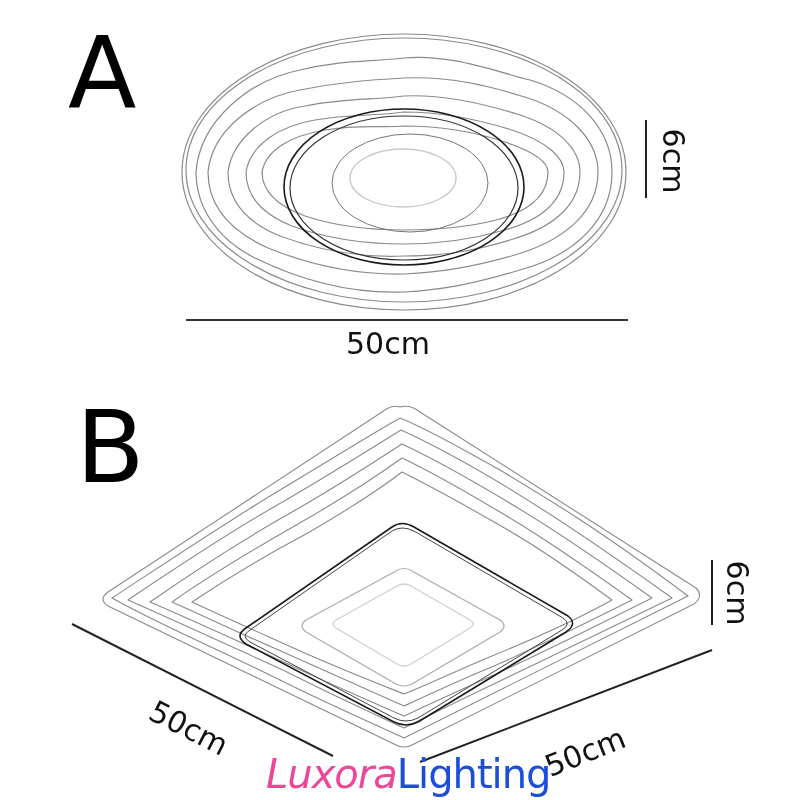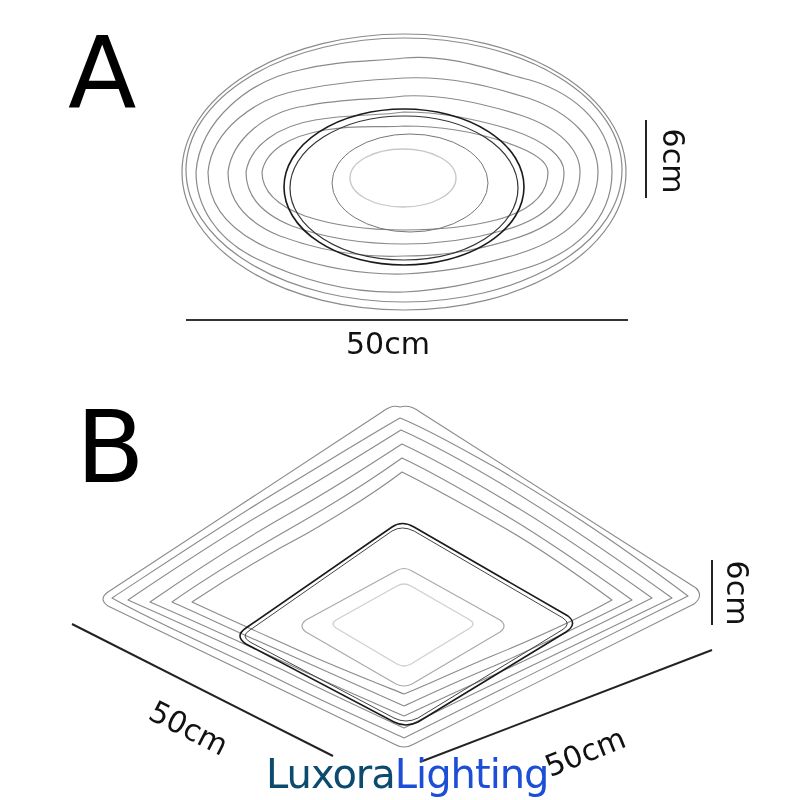--- a/index.html
+++ b/index.html
@@ -58,14 +58,14 @@
 <div class="abs big-label" style="left:76px; top:398px;">B</div>
 
 <div class="abs dim-text" style="left:346px; top:329px;">50cm</div>
 <div class="abs dim-text" style="left:638px; top:146px; transform: rotate(90deg); transform-origin: center; width:70px; text-align:center;">6cm</div>
 
 <div class="abs dim-text" style="left:158px; top:696px; transform: rotate(27deg); transform-origin: left top;">50cm</div>
 <div class="abs dim-text" style="left:552px; top:752px; transform: rotate(-22deg); transform-origin: left bottom;">50cm</div>
 <div class="abs dim-text" style="left:702px; top:578px; transform: rotate(90deg); transform-origin: center; width:70px; text-align:center;">6cm</div>
 
 <div class="abs logo" style="left:266px; top:754px;">
-  <span style="color:#0c4a6e;">Luxora</span><span style="color:#1d4ed8;">Lighting</span>
+  <span style="color:#ec4899;font-style:italic;">Luxora</span><span style="color:#1d4ed8;">Lighting</span>
 </div>
 
 </body></html>

